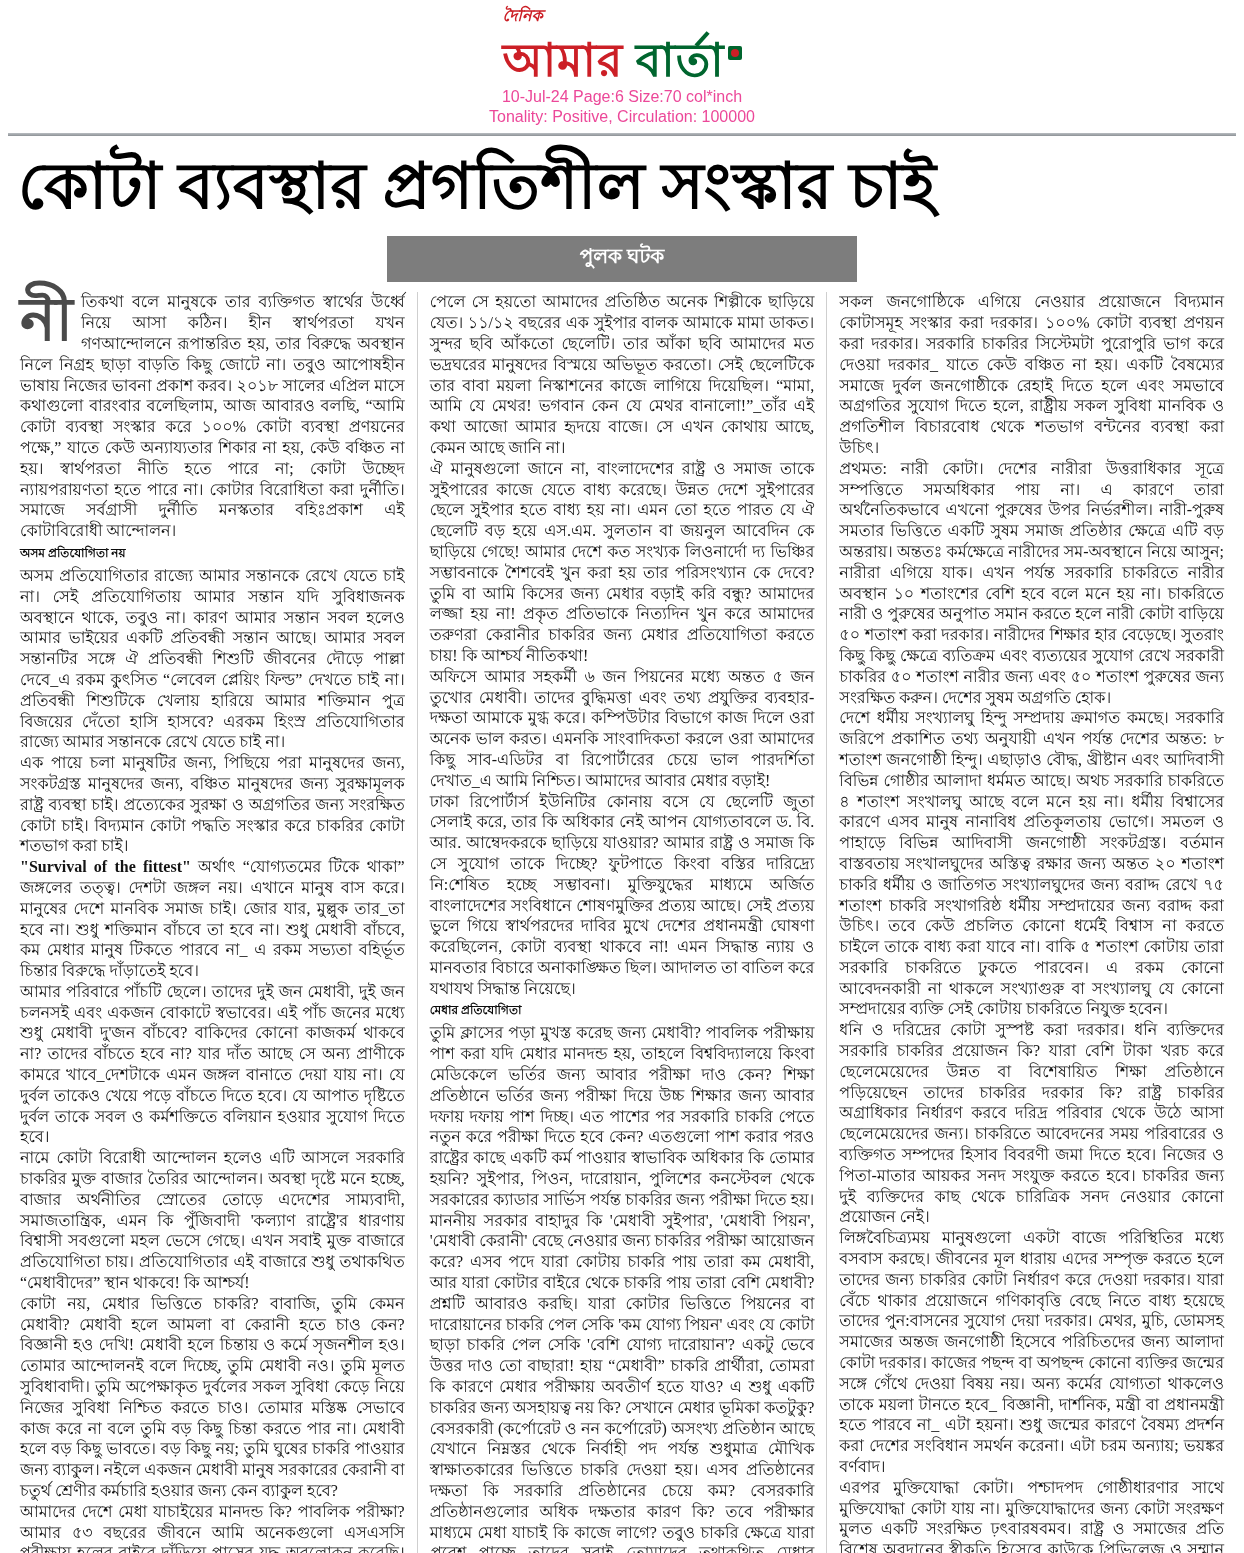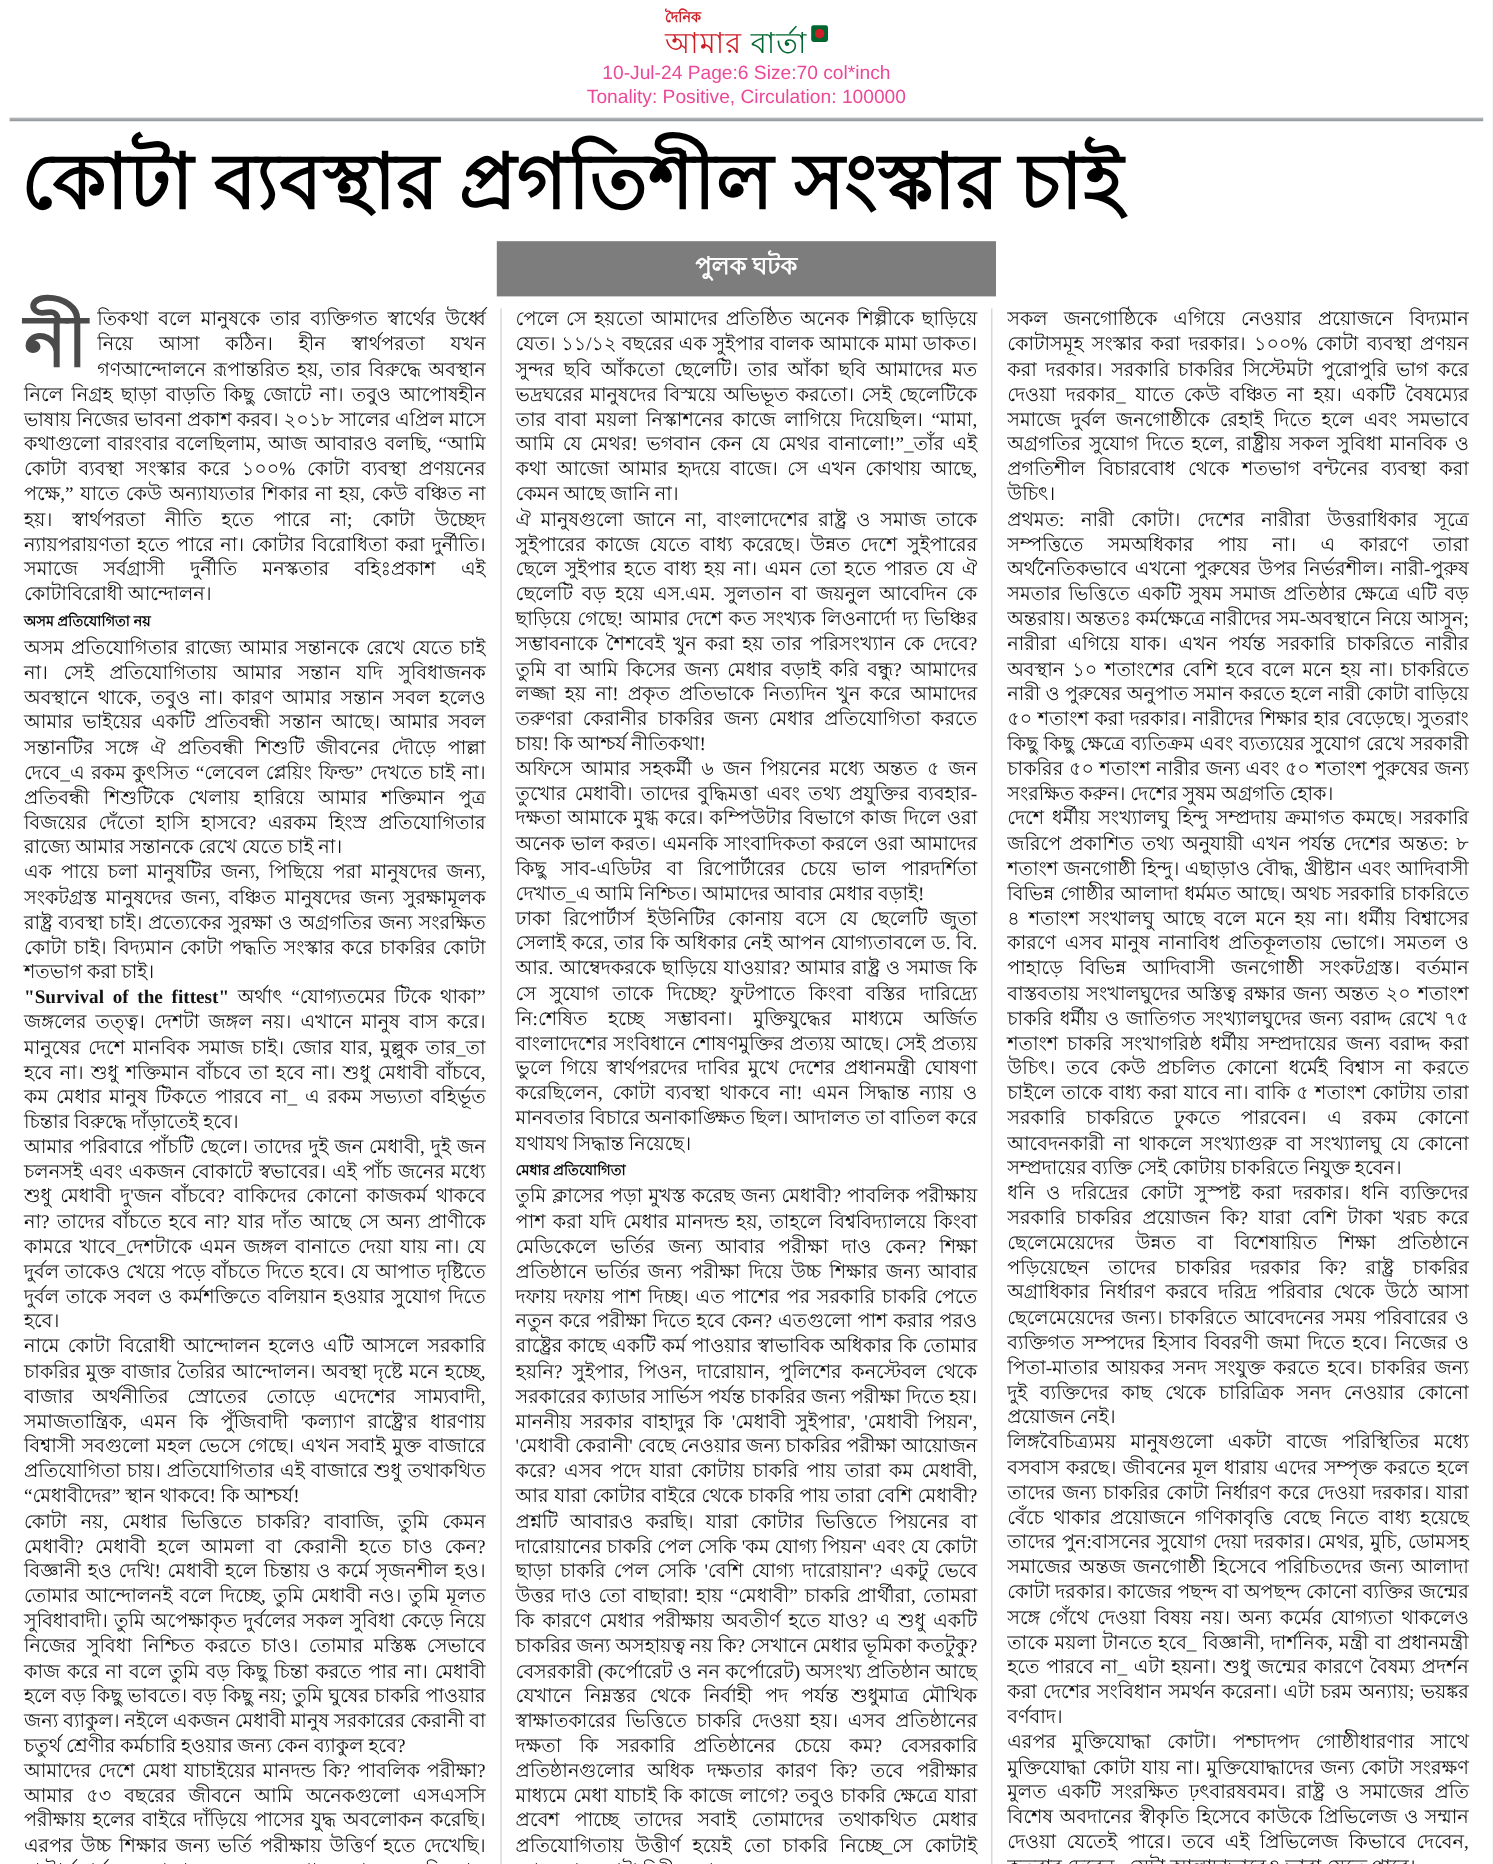--- a/index.html
+++ b/index.html
@@ -20,27 +20,28 @@
   }
   
   .masthead { text-align: center; }
   .logo {
     display: inline-block;
     line-height: 1;
     margin-top: 2px;
   }
   .logo-prefix {
     display: block;
-    font-size: 12px;
+    font-size: 16px;
     font-weight: bold;
     color: #cc1f26;
     text-align: left;
-    margin-bottom: 1px;
+    margin-bottom: 14px;
+    font-style: italic;
   }
-  .logo-main { font-size: 24px; font-weight: normal; letter-spacing: 1px; }
+  .logo-main { font-size: 46px; font-weight: bold; letter-spacing: 1px; }
   .logo-red   { color: #cc1f26; }
   .logo-green { color: #00652e; }
   .flag-icon {
     display: inline-block;
     width: 14px; height: 14px;
     background: #00652e;
     border-radius: 2px;
     position: relative;
     vertical-align: super;
     margin-left: 3px;
@@ -68,21 +69,21 @@
   
   h1.headline {
     margin: 16px 10px 14px 10px;
     font-size: 64px;
     font-weight: 700;
     color: #000;
     line-height: 1.1;
     letter-spacing: 0.5px;
   }
   .byline-bar {
-    width: 416px;
+    width: 470px;
     margin: 0 auto 4px auto;
     background: #7d7d7d;
     color: #ffffff;
     text-align: center;
     font-size: 20px;
     font-weight: bold;
     padding: 5px 0 8px 0;
   }
   
   .columns {

